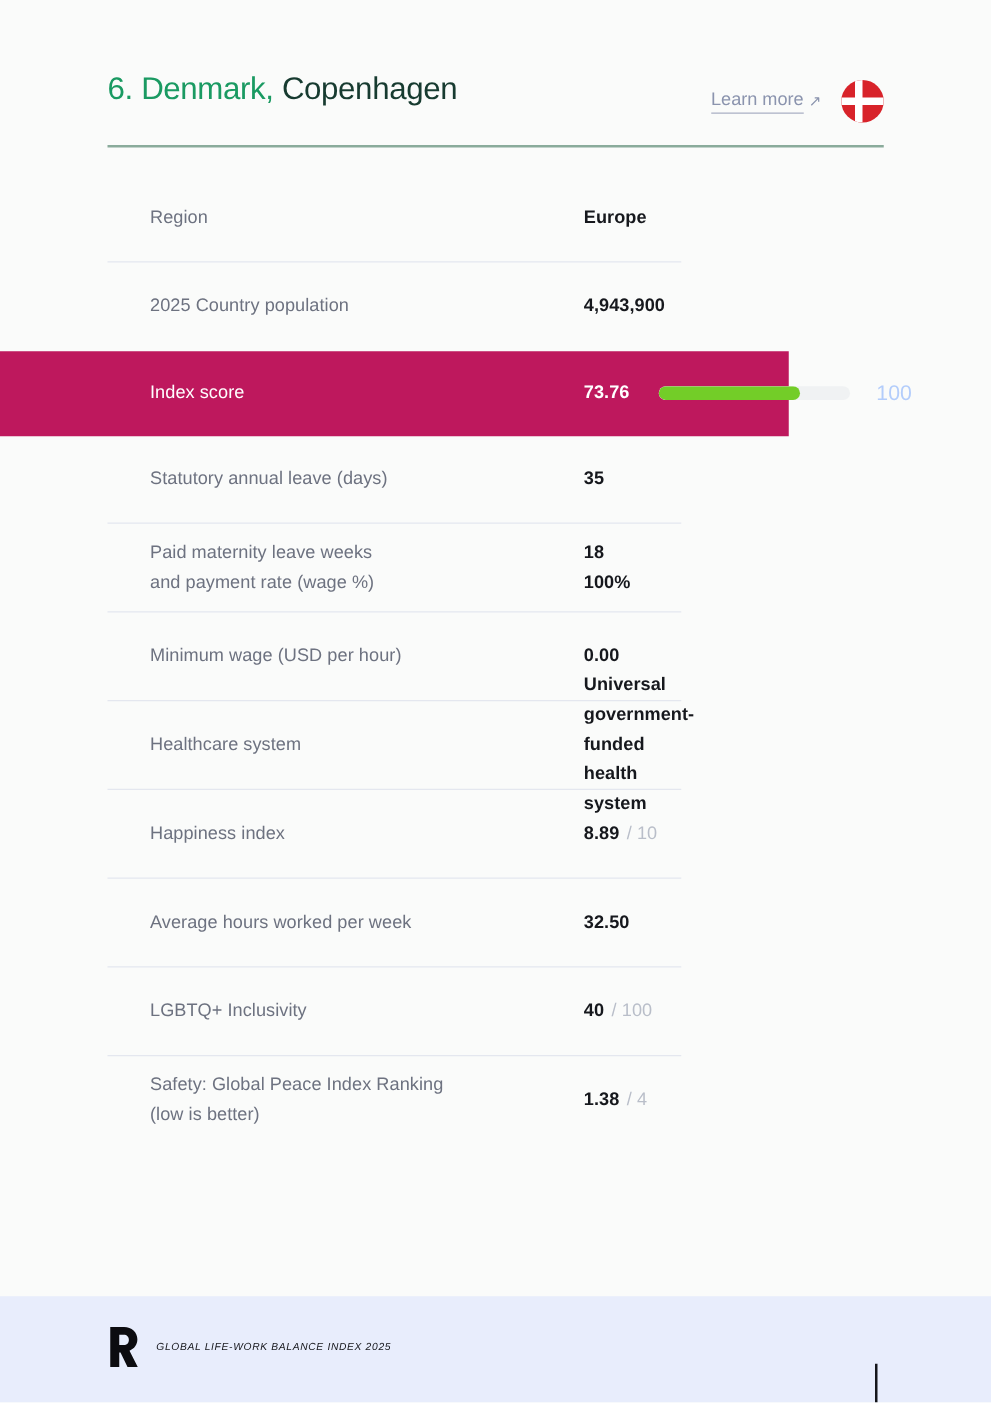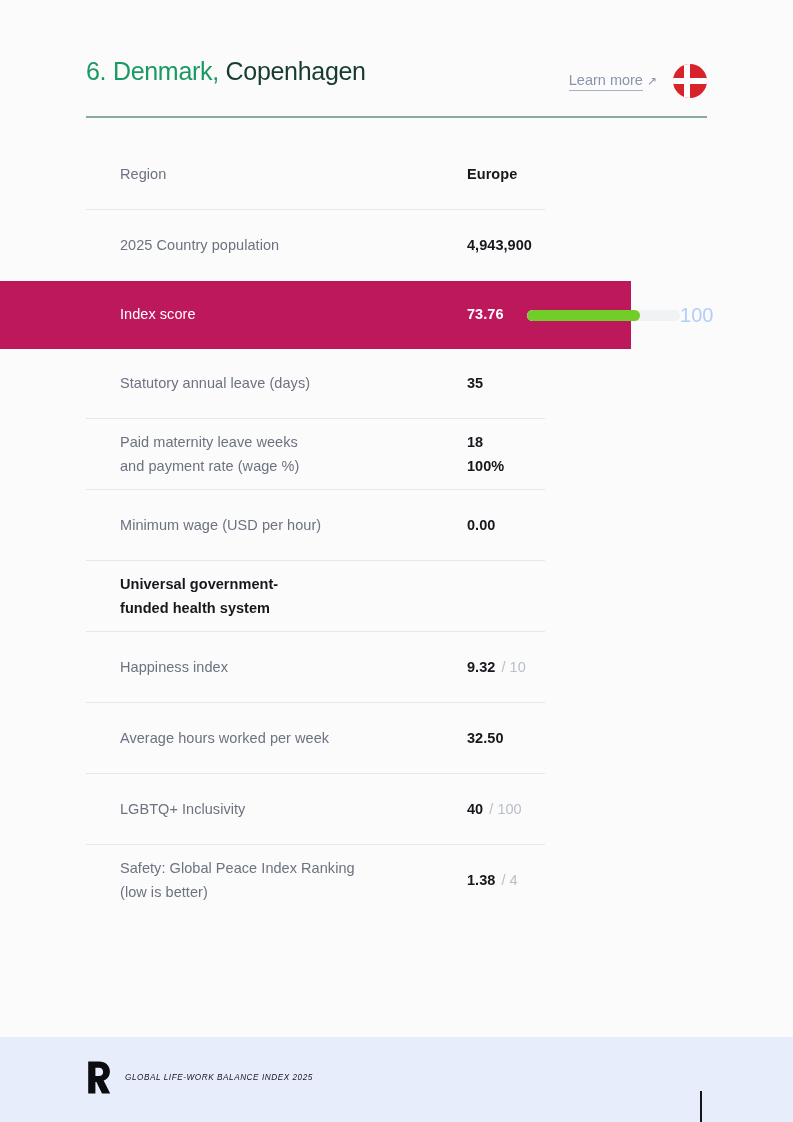--- a/index.html
+++ b/index.html
@@ -190,21 +190,22 @@
     background: #f0f2f3;
     overflow: hidden;
     flex: 0 0 153px;
   }
   .bar-fill {
     height: 100%;
     border-radius: 6px;
     background: #73cd28;
   }
   .score-max {
-    font-size: 20px;
+    margin-left: 21px;
+    font-size: 17px;
     font-weight: 500;
     color: #b3cdfb;
   }
 
   
   .footer {
     position: absolute;
     left: 0;
     top: 1037px;
     width: 793px;
@@ -321,31 +322,32 @@
 
     <div class="row" style="height:71px">
       <div class="label">Minimum wage (USD per hour)</div>
       <div class="value">
         <span class="val-main">0.00</span>
       </div>
       <div class="divider"></div>
     </div>
 
     <div class="row" style="height:71px">
+      <div class="label">Healthcare system</div>
       <div class="value">
         <span class="val-main">Universal government-
 funded health system</span>
       </div>
       <div class="divider"></div>
     </div>
 
     <div class="row" style="height:71px">
       <div class="label">Happiness index</div>
       <div class="value">
-        <span class="val-main">9.32</span>
+        <span class="val-main">8.89</span>
         <span class="val-suffix">/ 10</span>
       </div>
       <div class="divider"></div>
     </div>
 
     <div class="row" style="height:71px">
       <div class="label">Average hours worked per week</div>
       <div class="value">
         <span class="val-main">32.50</span>
       </div>

